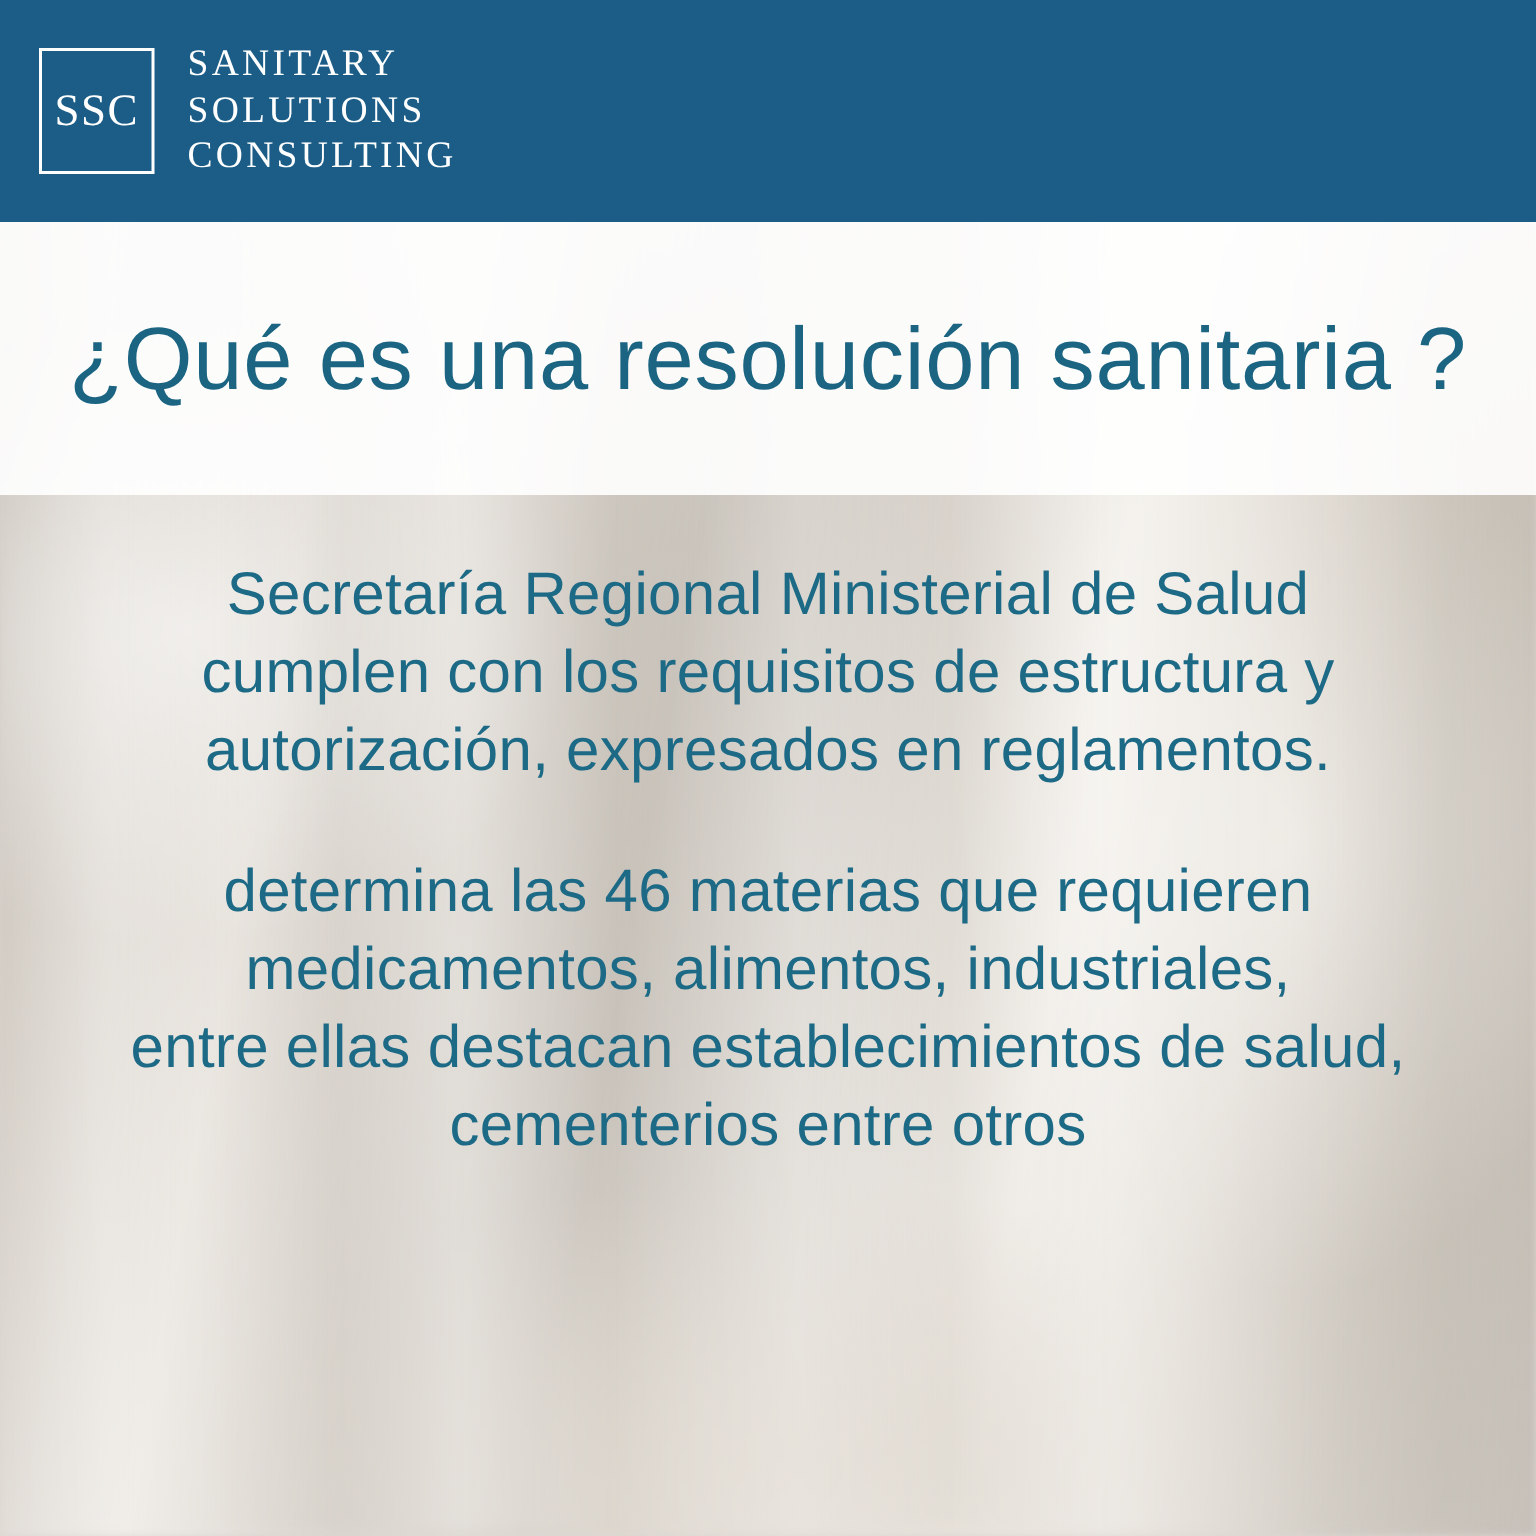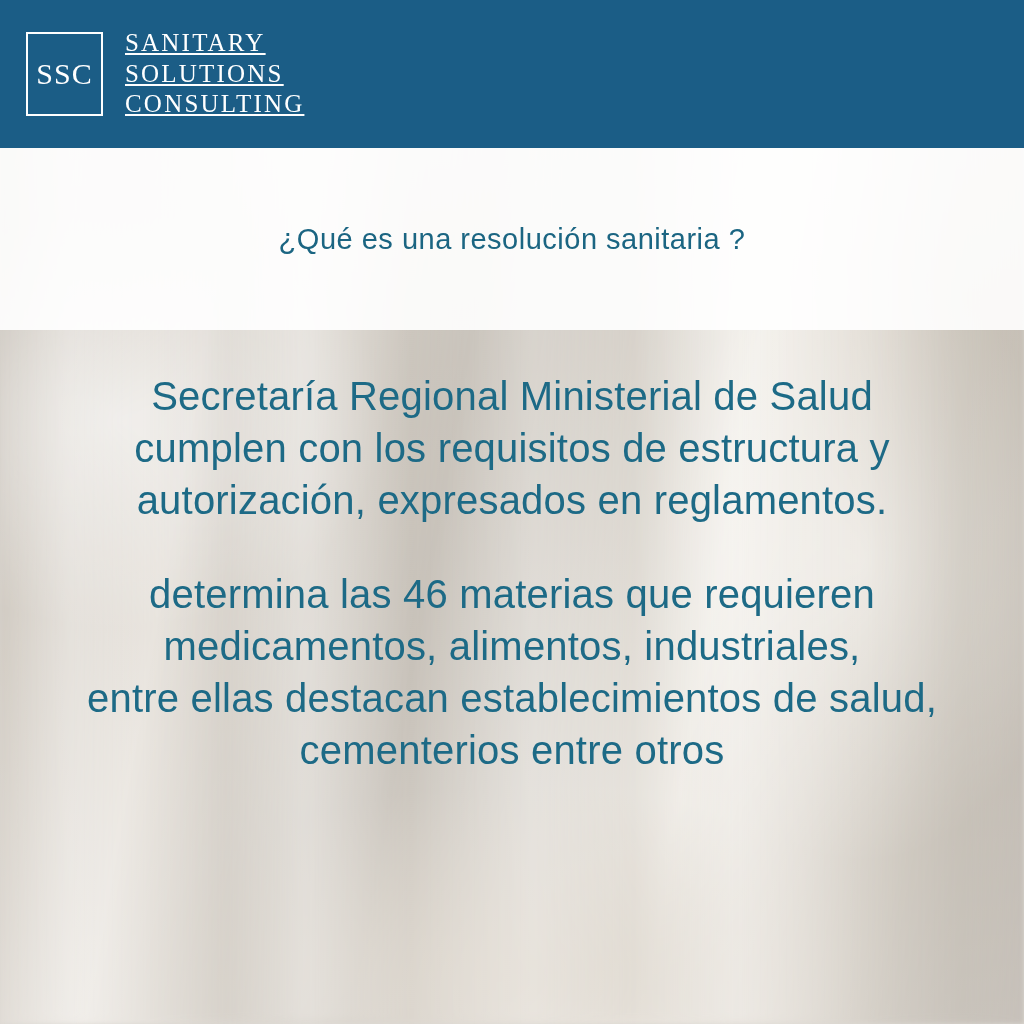--- a/index.html
+++ b/index.html
@@ -101,38 +101,37 @@
   }
   .logo-text {
     margin-left: 22px;
     color: #ffffff;
     font-family: "Liberation Serif", serif;
     line-height: 1.22;
   }
   .logo-text div {
     font-size: 25px;
     letter-spacing: 2.2px;
-    text-decoration: underline;
   }
 
   
   .title-band {
     position: absolute;
     top: 148px;
     left: 0;
     width: 1024px;
     height: 182px;
     background: rgba(255,255,255,0.90);
     display: flex;
     align-items: center;
     justify-content: center;
   }
   .title-band .headline {
     color: #1b6582;
-    font-size: 29px;
+    font-size: 59px;
     font-weight: 400;
     letter-spacing: 0.5px;
     text-align: center;
     margin: 0;
   }
 
   
   .body-block {
     position: absolute;
     top: 330px;

